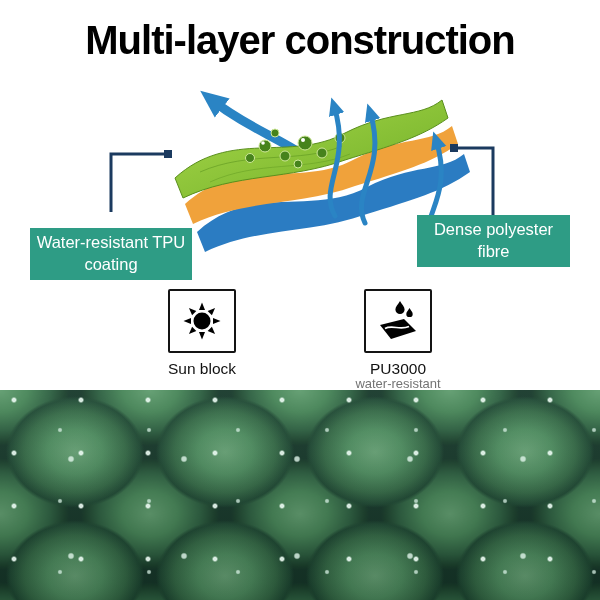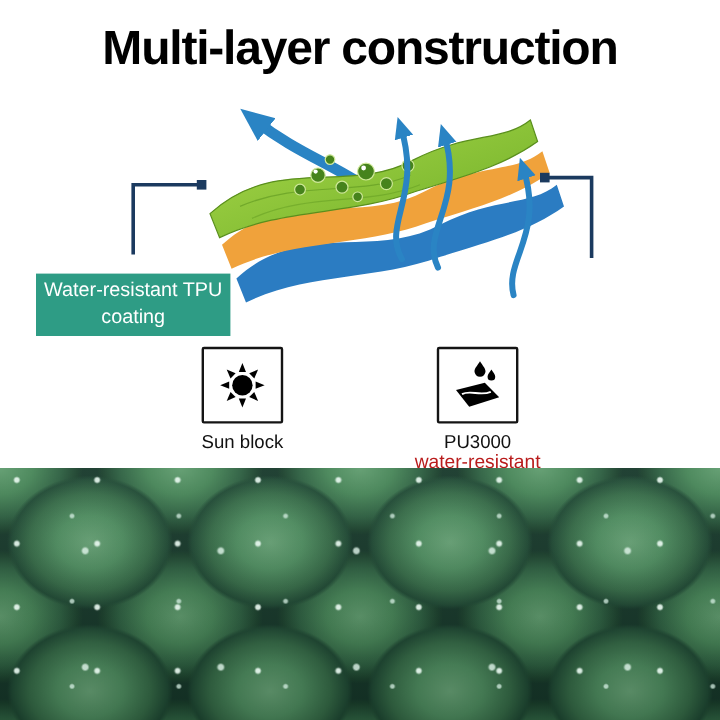--- a/index.html
+++ b/index.html
@@ -15,21 +15,21 @@
            font-size:16.5px;line-height:1.32;padding:4px 6px;box-sizing:border-box;}
   .callout-left{left:30px;top:212px;width:162px;margin-top:16px;}
   .callout-right{left:417px;top:215px;width:153px;}
 
   .features{position:absolute;top:289px;left:0;width:600px;display:flex;
             justify-content:center;gap:46px;}
   .feature{width:150px;display:flex;flex-direction:column;align-items:center;}
   .fbox{width:64px;height:60px;border:2.5px solid #141414;border-radius:2px;
         display:flex;align-items:center;justify-content:center;background:#fff;}
   .flabel{margin-top:7px;font-size:15.5px;color:#111;text-align:center;line-height:1.1;}
-  .fsub{font-size:16px;color:#b91c1c;text-align:center;line-height:1.15;}
+  .fsub{font-size:13px;color:#737373;text-align:center;line-height:1.15;}
 
   .photo{position:absolute;left:0;top:390px;width:600px;height:210px;
     background-color:#16382a;
     background-image:
       radial-gradient(circle at 14px 10px, rgba(235,250,242,0.9) 1.6px, rgba(235,250,242,0) 3.2px),
       radial-gradient(circle at 40px 30px, rgba(215,240,228,0.75) 1.3px, rgba(215,240,228,0) 2.6px),
       radial-gradient(circle at 26px 44px, rgba(225,245,235,0.8) 2px, rgba(225,245,235,0) 3.6px),
       linear-gradient(180deg, rgba(255,255,255,0.05), rgba(0,0,0,0.18)),
       radial-gradient(ellipse 72px 58px at 50% 50%, #68a477 0%, #4f8f61 38%, #356b47 70%, #1f4a34 90%, rgba(0,0,0,0) 96%),
       radial-gradient(ellipse 72px 58px at 50% 50%, #5f9c6e 0%, #468557 38%, #2c5f40 70%, #1a402c 90%, rgba(0,0,0,0) 96%);
@@ -89,20 +89,21 @@
 
     <g>
       <polyline points="111,144 111,86 168,86" fill="none" stroke-width="3" stroke="#1B3A5F"></polyline>
       <rect x="164" y="82" width="8" height="8" fill="#1B3A5F"></rect>
       <polyline points="493,147 493,80 454,80" fill="none" stroke-width="3" stroke="#1B3A5F"></polyline>
       <rect x="450" y="76" width="8" height="8" fill="#1B3A5F"></rect>
     </g>
   </svg>
 
   <div class="callout callout-left">Water-resistant TPU coating</div>
+  <div class="callout callout-right">Dense polyester fibre</div>
 
   <div class="features">
 
     <div class="feature">
       <div class="fbox">
         <svg width="44" height="44" viewBox="0 0 44 44">
           <g fill="#000">
             <circle cx="22" cy="22" r="8.5"></circle>
             <path d="M22,3.5 L25,11 L19,11 Z"></path>
             <path d="M22,3.5 L25,11 L19,11 Z" transform="rotate(45 22 22)"></path>

